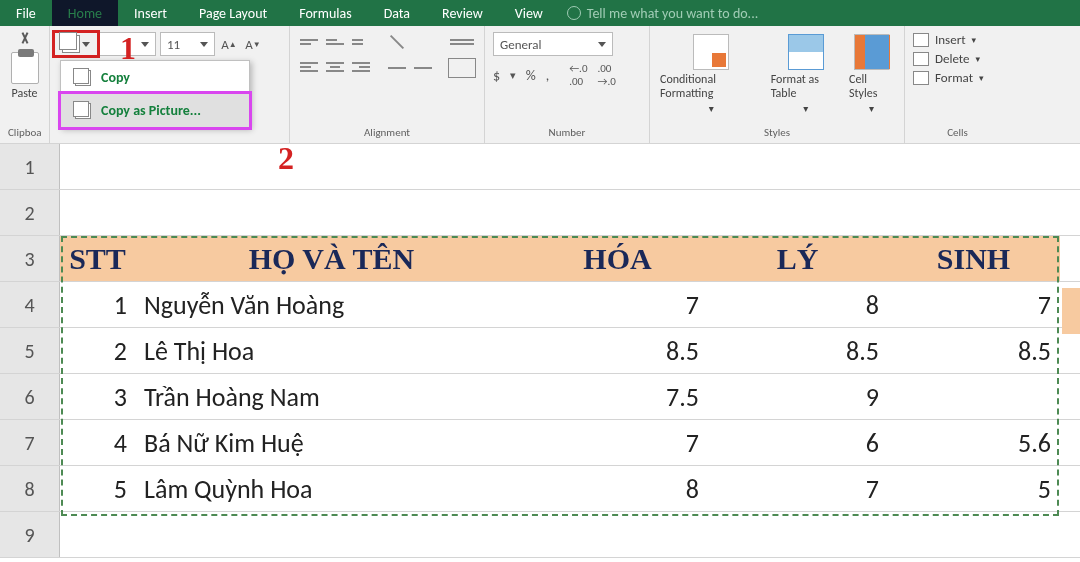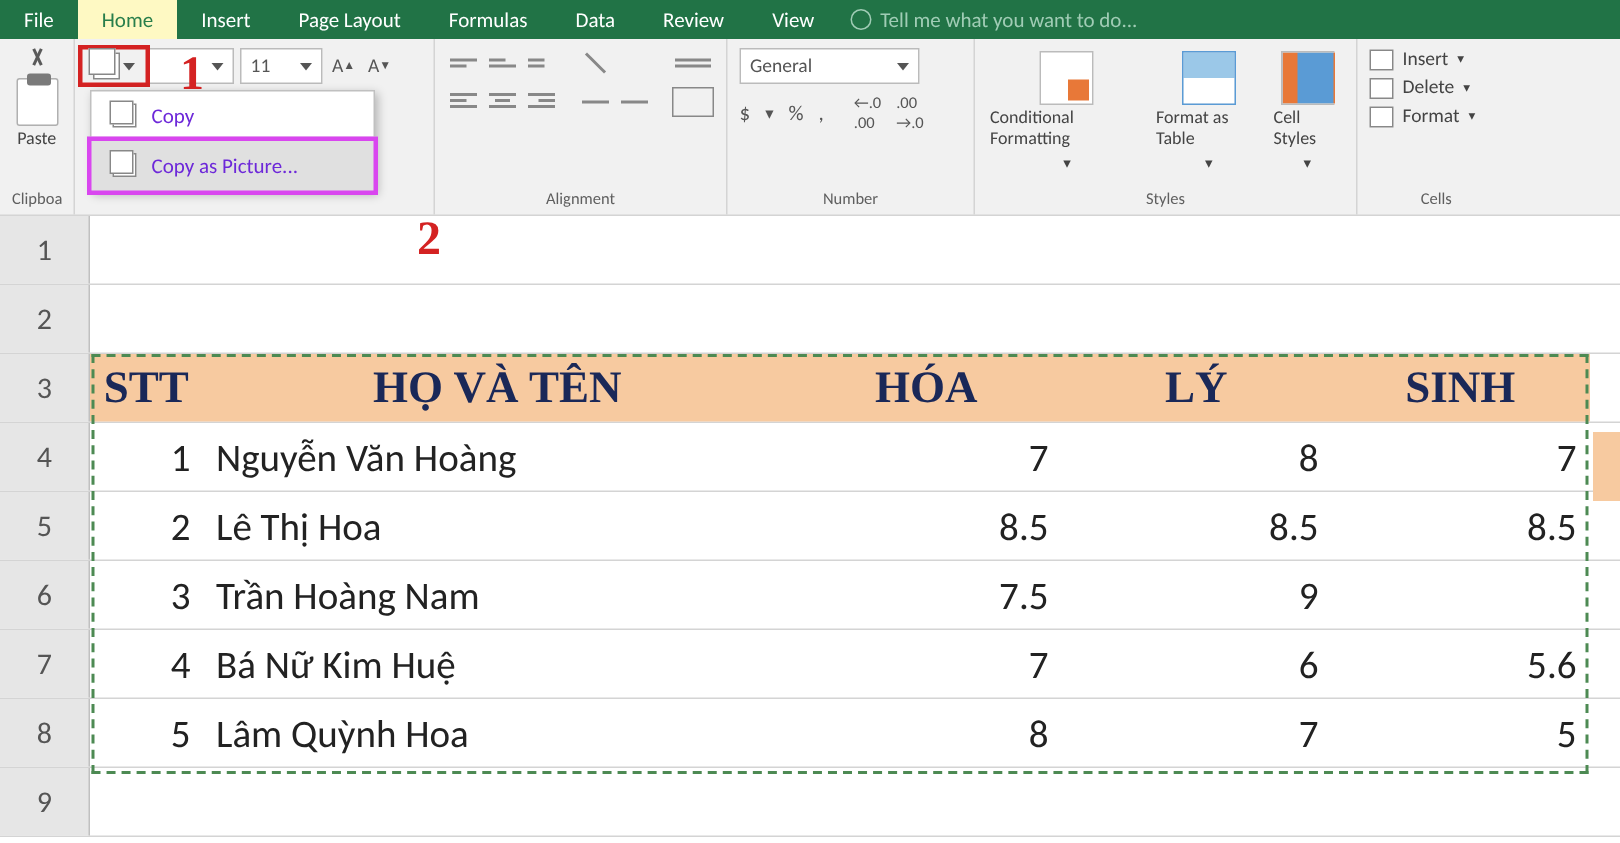--- a/index.html
+++ b/index.html
@@ -1,19 +1,19 @@
 <!DOCTYPE html>
 <html><head>
 <meta charset="utf-8">
 <style>
 *{box-sizing:border-box;margin:0;padding:0;font-family:'Segoe UI',Calibri,Arial,sans-serif;}
 body{width:1080px;height:562px;background:#fff;overflow:hidden;position:relative;}
 .tabs{height:26px;background:#217346;color:#fff;display:flex;align-items:center;font-size:14px;}
 .tab{padding:0 16px;height:100%;display:flex;align-items:center;cursor:pointer;}
-.tab.active{background:#fef9c3;color:#287e4b;}
+.tab.active{background:#0f172a;color:#287e4b;}
 .tellme{display:flex;align-items:center;color:#a0ccb5;padding:0 8px;gap:6px;}
 .bulb{width:14px;height:14px;border:1.5px solid #a0ccb5;border-radius:50%;position:relative;}
 .ribbon{height:118px;background:#f1f1f1;border-bottom:1px solid #d4d4d4;display:flex;}
 .rgroup{border-right:1px solid #d4d4d4;padding:6px 8px 2px 8px;display:flex;flex-direction:column;justify-content:space-between;align-items:center;height:100%;position:relative;}
 .rgroup-label{font-size:11px;color:#5f5f5f;text-align:center;width:100%;padding-bottom:2px;}
 .rg-clip{width:50px;}
 .rg-font{width:240px;}
 .rg-align{width:195px;}
 .rg-num{width:165px;}
 .rg-styles{width:255px;}
@@ -24,21 +24,21 @@
 .cut-ic:before{transform:rotate(25deg);}
 .cut-ic:after{transform:rotate(-25deg);}
 .paste-ic{width:28px;height:32px;background:linear-gradient(#fff,#fff);border:1px solid #b0b0b0;border-radius:2px;position:relative;margin-top:2px;}
 .paste-ic:before{content:"";position:absolute;top:-4px;left:6px;width:16px;height:8px;background:#7a7a7a;border-radius:2px;}
 .paste-txt{font-size:12px;color:#444;}
 .copy-btn-wrap{position:absolute;top:30px;left:52px;border:3px solid #d42222;width:48px;height:28px;display:flex;align-items:center;justify-content:center;gap:2px;background:#f1f1f1;z-index:5;}
 .copy-sm{width:18px;height:18px;border:1px solid #888;background:#fff;position:relative;}
 .copy-sm:before{content:"";position:absolute;top:-4px;left:-4px;width:16px;height:16px;border:1px solid #888;background:#fff;}
 .caret-dn{width:0;height:0;border-left:4px solid transparent;border-right:4px solid transparent;border-top:5px solid #555;}
 .dropdown{position:absolute;top:60px;left:60px;background:#fff;border:1px solid #c0c0c0;box-shadow:2px 2px 6px rgba(0,0,0,0.25);width:190px;z-index:10;}
-.dd-item{padding:8px 14px;font-size:14px;color:#6d28d9;display:flex;align-items:flex-start;gap:10px;}
+.dd-item{padding:8px 14px;font-size:14px;color:#15803d;display:flex;align-items:flex-end;gap:10px;font-weight:bold;}
 .dd-item:first-child{cursor:pointer;}
 .dd-hl{background:#e0e0e0;border:3px solid #d946ef;margin:-3px;}
 .dd-ic{width:16px;height:16px;border:1px solid #888;background:#fff;position:relative;flex-shrink:0;}
 .dd-ic:before{content:"";position:absolute;top:-3px;left:-3px;width:14px;height:14px;border:1px solid #888;background:#fff;}
 .ann1{position:absolute;top:30px;left:120px;color:#d42222;font-size:32px;font-weight:bold;font-family:'Times New Roman',serif;z-index:20;}
 .ann2{position:absolute;top:140px;left:278px;color:#d42222;font-size:32px;font-weight:bold;font-family:'Times New Roman',serif;z-index:20;}
 .font-body{width:100%;}
 .font-row{display:flex;gap:4px;align-items:center;margin-bottom:6px;}
 .fbox{background:#fff;border:1px solid #bbb;height:24px;display:flex;align-items:center;padding:0 6px;font-size:13px;color:#555;}
 .fbox.name{width:98px;}

